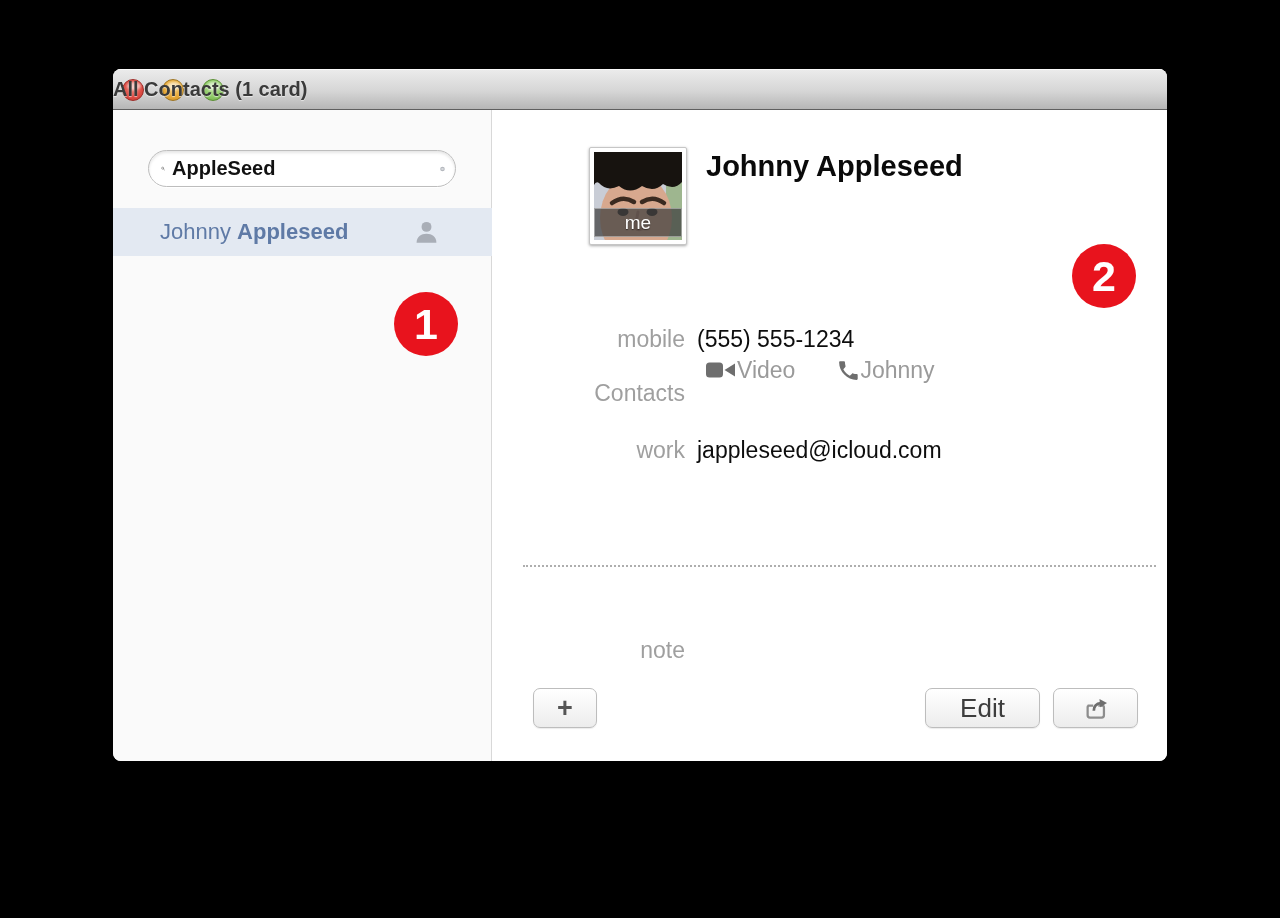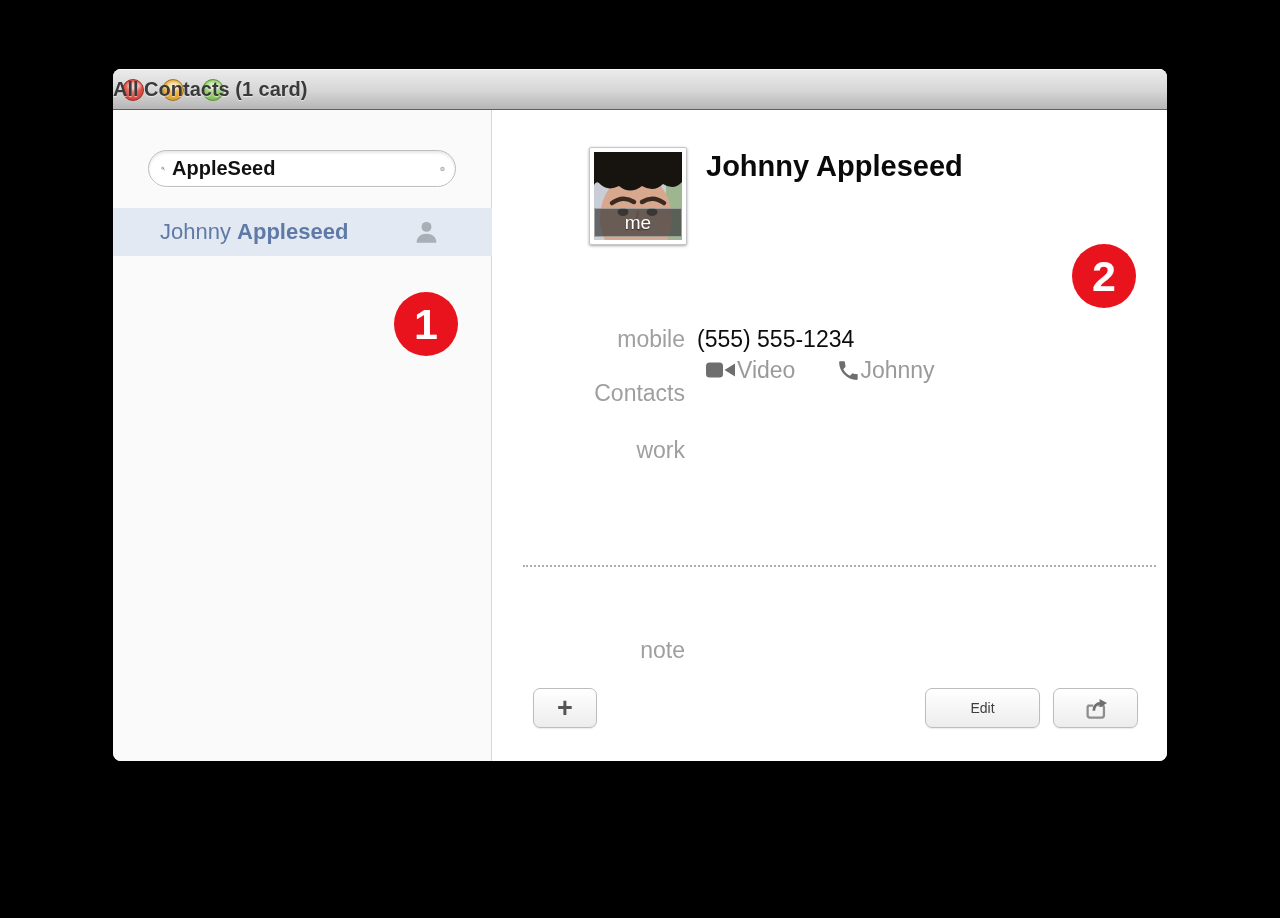--- a/index.html
+++ b/index.html
@@ -65,21 +65,21 @@
   .ft-btn { display:flex; align-items:center; font-size:23px; color:#9a9a9a; cursor:default; }
 
   .dotted-sep { position:absolute; left:30px; right:11px; top:455px;
                 border-top:2px dotted #aeaeae; }
 
   
   .btn { position:absolute; height:40px; border:1px solid #bdbdbd; border-radius:7px;
          background:linear-gradient(#ffffff,#ececec);
          box-shadow:0 1px 1px rgba(0,0,0,.08), inset 0 1px 0 #fff;
          display:flex; align-items:center; justify-content:center;
-         font-size:14px; color:#3d3d3d; }
+         font-size:26px; color:#3d3d3d; }
   .btn-add   { left:40px;  top:578px; width:64px;  font-size:27px; color:#555; font-weight:bold; }
   .btn-edit  { left:432px; top:578px; width:115px; }
   .btn-share { left:560px; top:578px; width:85px; }
 
   
   .annot { position:absolute; width:64px; height:64px; border-radius:50%;
            background:#e8131d; color:#fff; font-size:43px; font-weight:bold;
            display:flex; align-items:center; justify-content:center; z-index:40; }
   .annot-1 { left:281px; top:182px; }
   .annot-2 { left:579px; top:134px; }
@@ -167,20 +167,21 @@
           <svg width="23" height="23" viewBox="0 0 24 24">
             <path d="M6.6 10.8c1.5 2.9 3.9 5.3 6.8 6.8l2.3-2.3c.3-.3.7-.4 1.1-.2 1.2.4 2.4.6 3.7.6.6 0 1.1.5 1.1 1.1v3.9c0 .6-.5 1.1-1.1 1.1C10.6 21.8 2.2 13.4 2.2 3.5c0-.6.5-1.1 1.1-1.1h3.9c.6 0 1.1.5 1.1 1.1 0 1.3.2 2.5.6 3.7.1.4 0 .8-.2 1.1l-2.1 2.5z" fill="#6e6e6e"></path>
           </svg>
           <span>Johnny</span>
         </div>
       </div>
     </div>
 
     <div class="frow" style="top:280px;">
       <div class="flabel">work</div>
+      <div class="fvalue">jappleseed@icloud.com</div>
     </div>
 
 
     <div class="dotted-sep"></div>
 
     <div class="frow" style="top:480px;justify-content:center;">
       <div class="flabel">note</div>
       <div class="fvalue"></div>
     </div>
 

